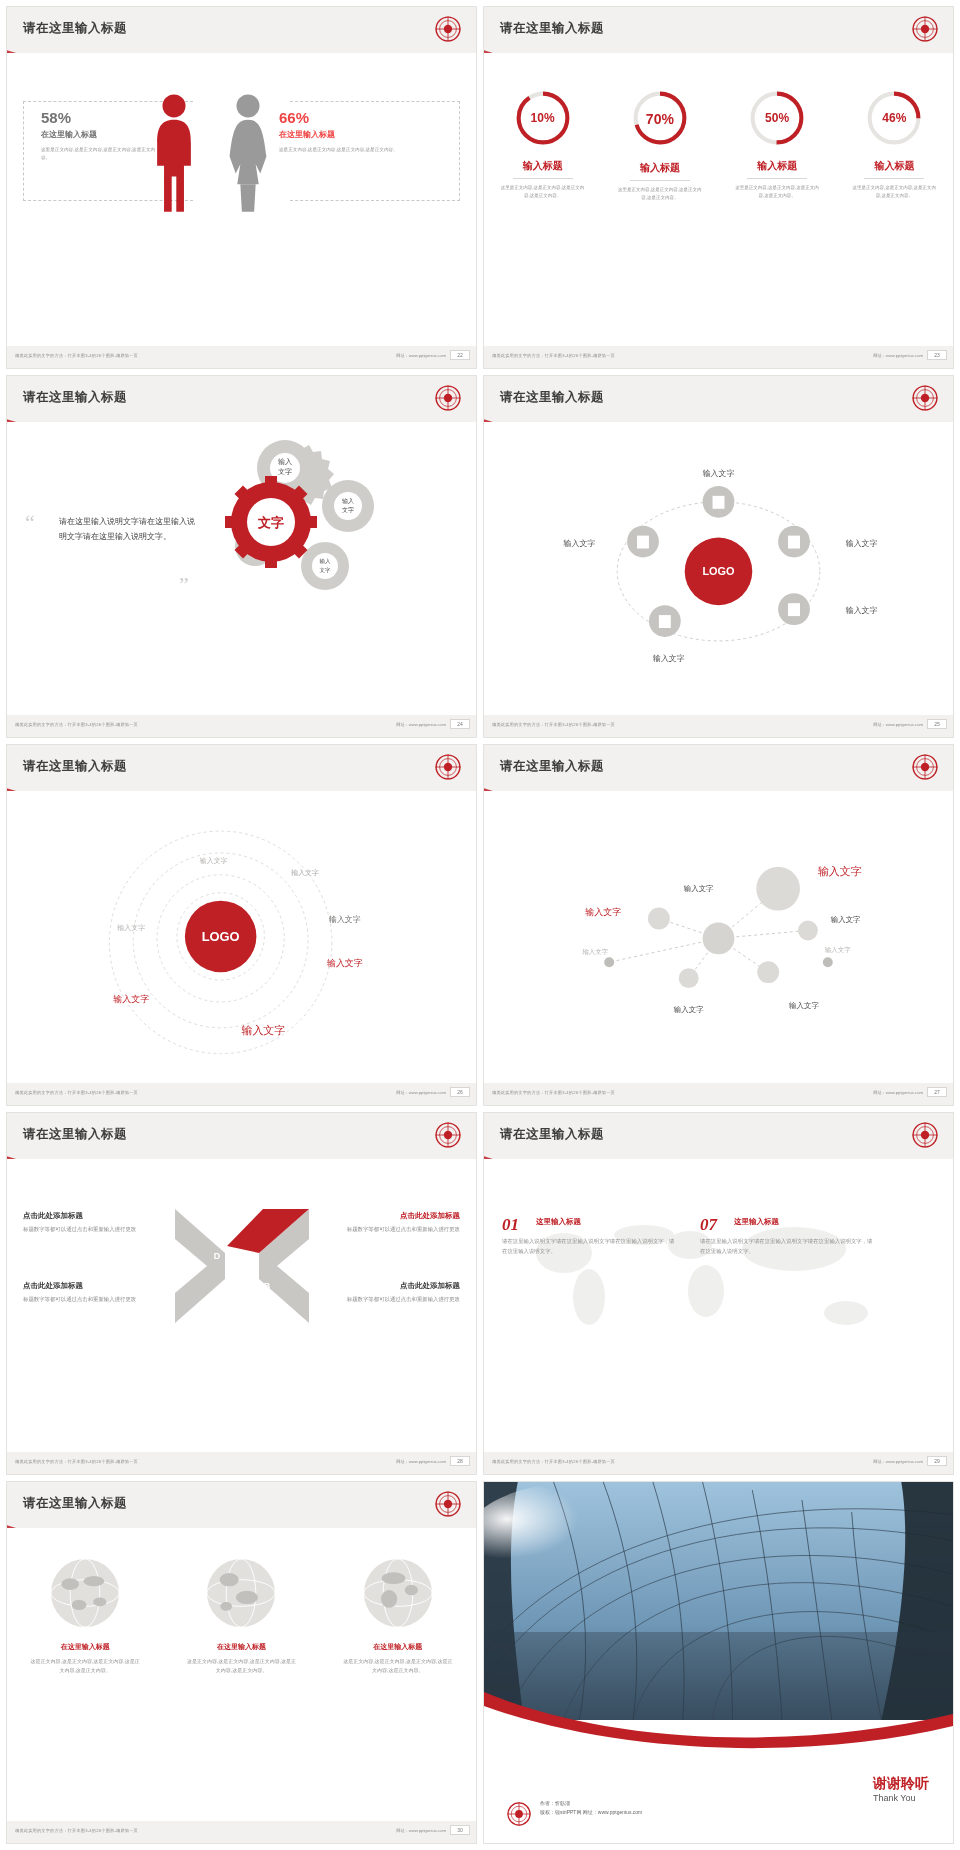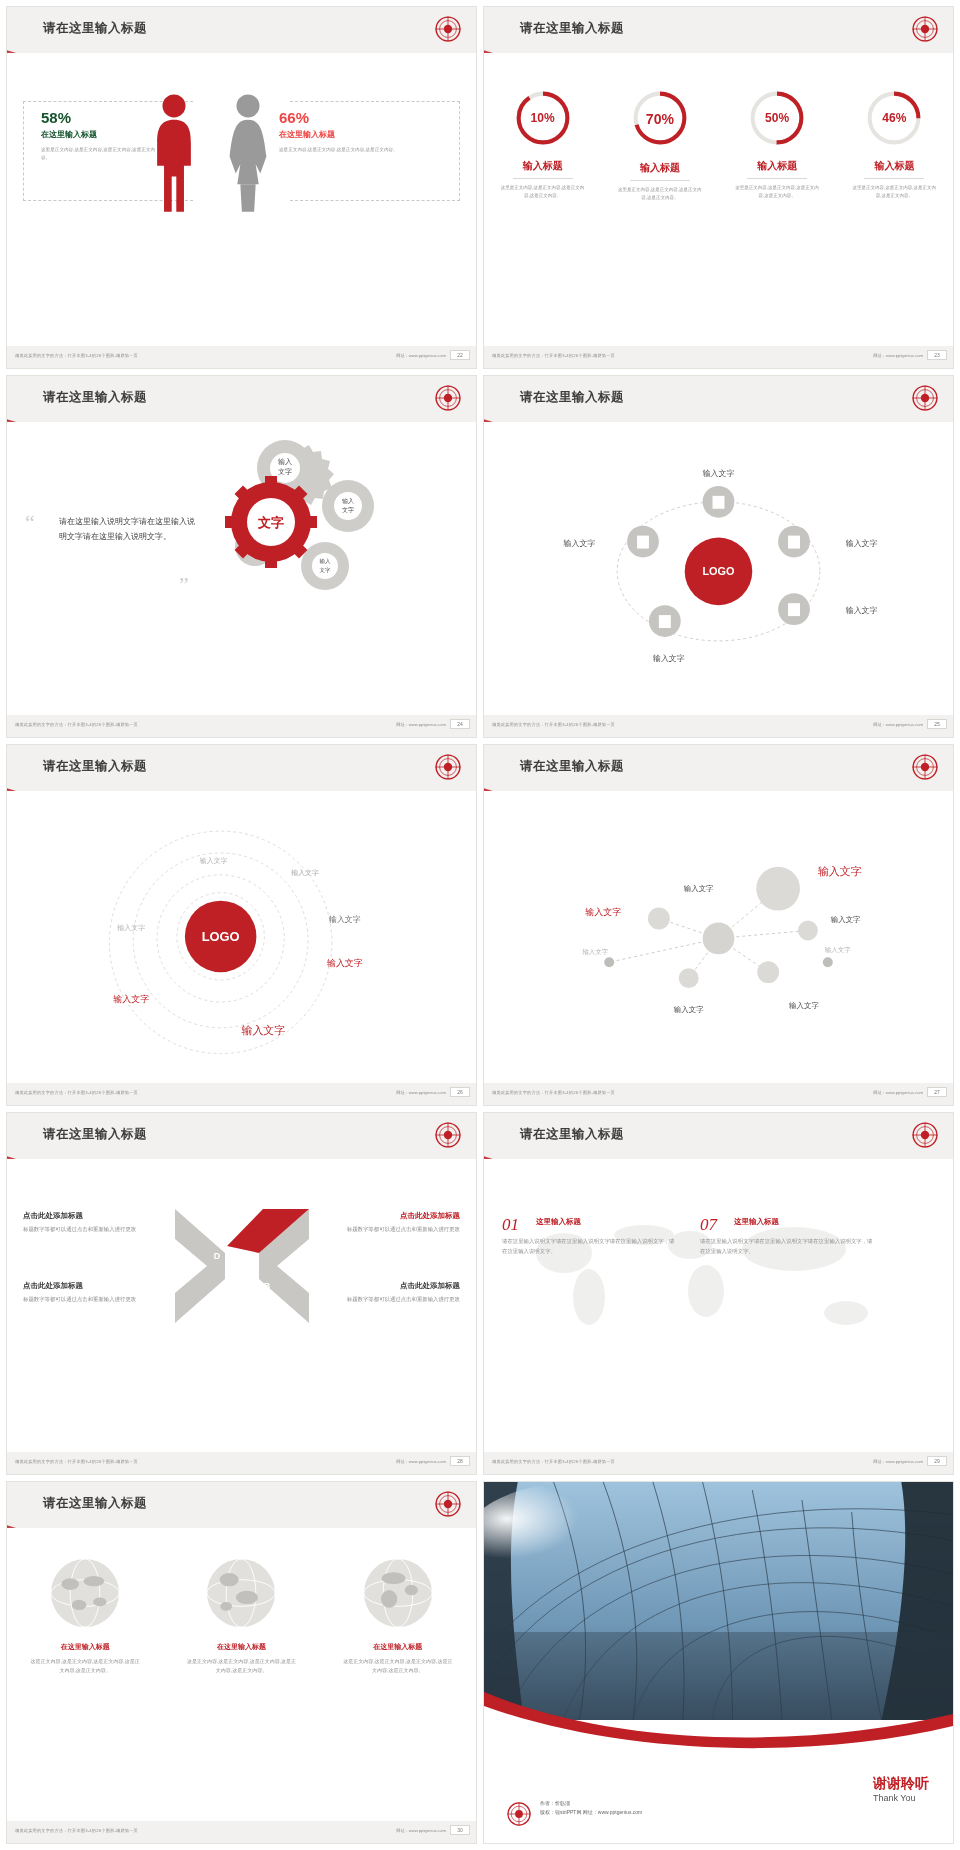--- a/index.html
+++ b/index.html
@@ -31,21 +31,20 @@
     top: 46px;
     bottom: 22px;
     background: #ffffff;
     overflow: hidden;
   }
   .slide-header {
     position: absolute;
     top: 0; left: 0; right: 0;
     height: 36px;
     background: #f2f1ef;
-    margin-left: 20px;
   }
   .slide-title {
     position: absolute;
     left: 16px;
     top: 13px;
     font-size: 12.5px;
     font-weight: bold;
     color: #3d3d3d;
     letter-spacing: 0.5px;
   }
@@ -86,21 +85,21 @@
     position: absolute;
     right: 6px; top: 4px;
     width: 20px; height: 10px;
     background: #ffffff;
     border: 1px solid #d8d6d3;
     color: #7a7a7a;
     font-size: 5px;
     text-align: center;
     line-height: 9px;
   }
-  .red { color: #14532d; }
+  .red { color: #737373; }
   .gray { color: #ef4444; }
 
   
   .s22-wrap { position: absolute; inset: 0; }
   .pct { font-size: 15px; font-weight: bold; }
   .sub-t { font-size: 8px; font-weight: bold; margin-top: 3px;}
   .desc-sm { font-size: 4.6px; line-height: 1.7; color: #8b8b8b; width: 120px; margin-top: 6px;}
   .dashbox { position: absolute; border: 1px dashed #c9c9c9; }
 
   
@@ -112,21 +111,21 @@
   
   .q-text { font-size: 8px; color: #3d3d3d; line-height: 1.9; margin-left: 10px; }
   .quote-mark { font-size: 22px; color: #cfcfcf; font-family: "Liberation Serif", serif; }
 
   
   .h-red { font-size: 7.5px; font-weight: bold; color: #bf2026; }
   .h-dark { font-size: 7.5px; font-weight: bold; color: #3d3d3d; }
   .p-sm { font-size: 5.4px; color: #8b8b8b; line-height: 1.8; margin-top: 4px; }
 
   
-  .bignum { font-family: "Liberation Serif", serif; font-style: italic; font-weight: normal; font-size: 17px; color: #bf2026; }
+  .bignum { font-family: "Liberation Serif", serif; font-style: italic; font-weight: bold; font-size: 17px; color: #bf2026; }
 
   
   .globe-cap { font-size: 7px; font-weight: bold; color: #bf2026; text-align: center; }
   .globe-p { font-size: 5px; color: #8b8b8b; line-height: 1.8; text-align: center; width: 110px; }
 
   
   .thanks-cn { font-size: 14px; font-weight: bold; color: #bf2026; }
   .thanks-en { font-size: 9px; color: #555; }
   .credit { font-size: 5px; color: #666; line-height: 1.8; }
 </style>

